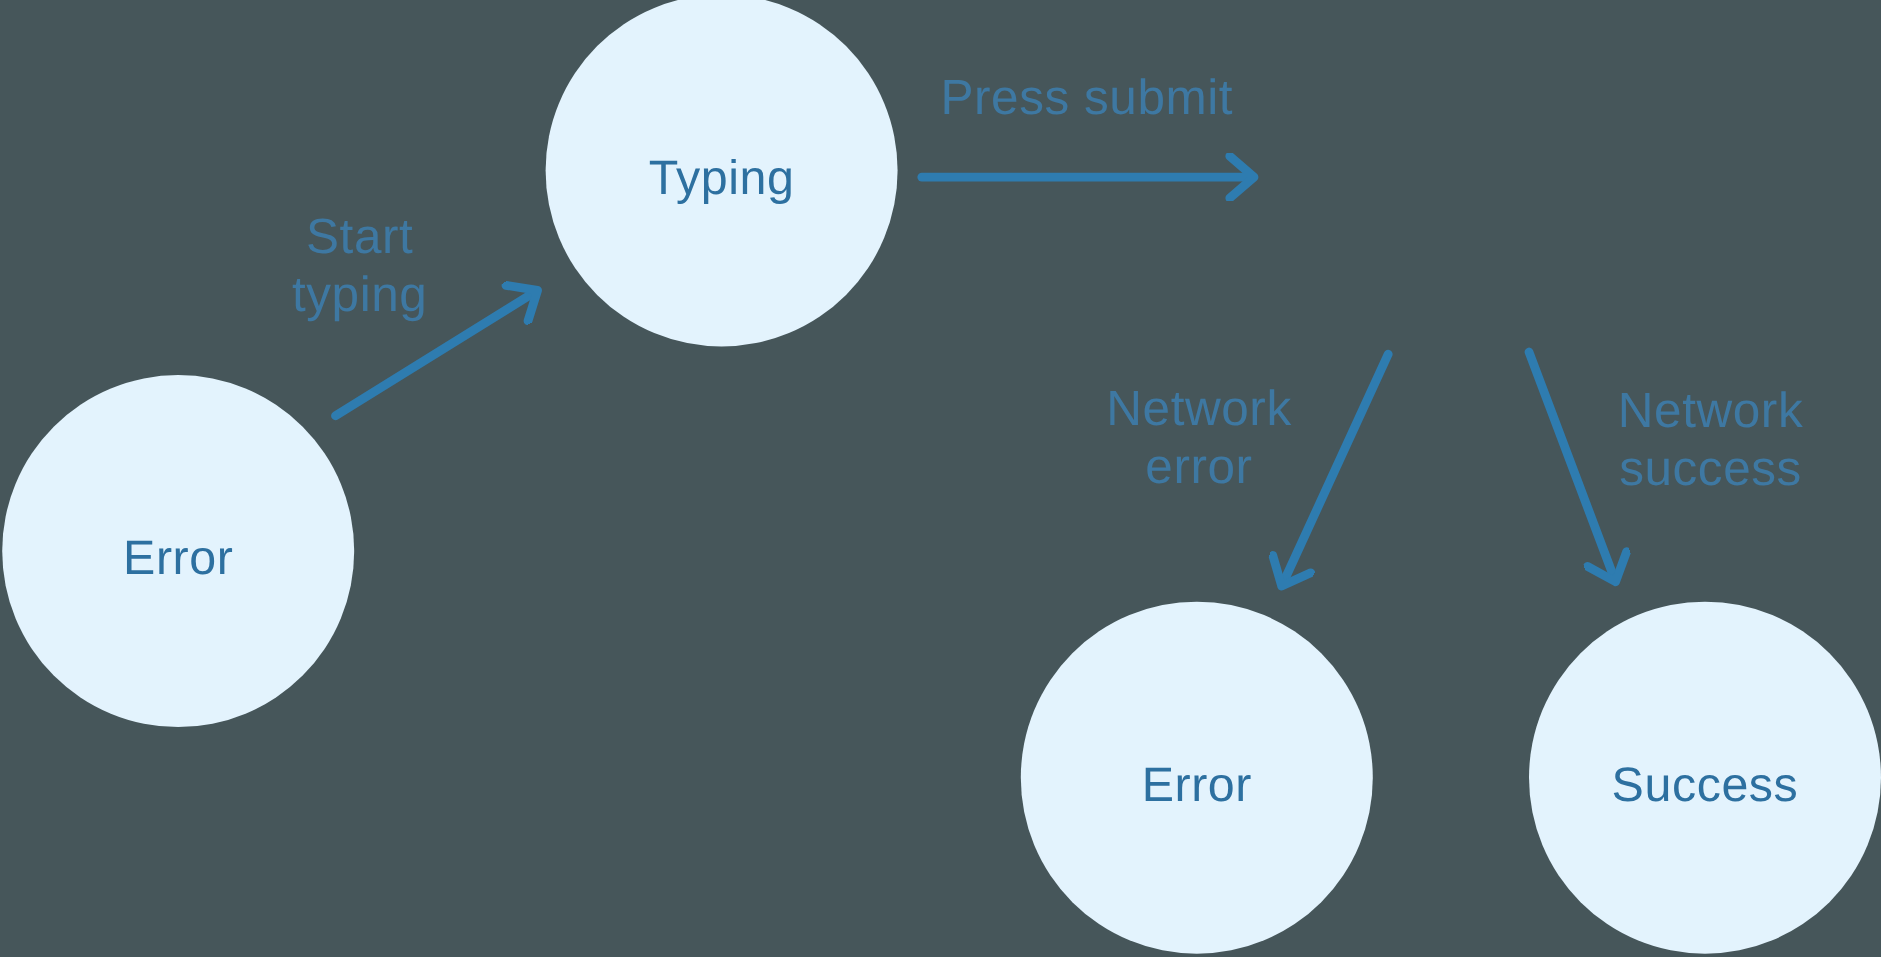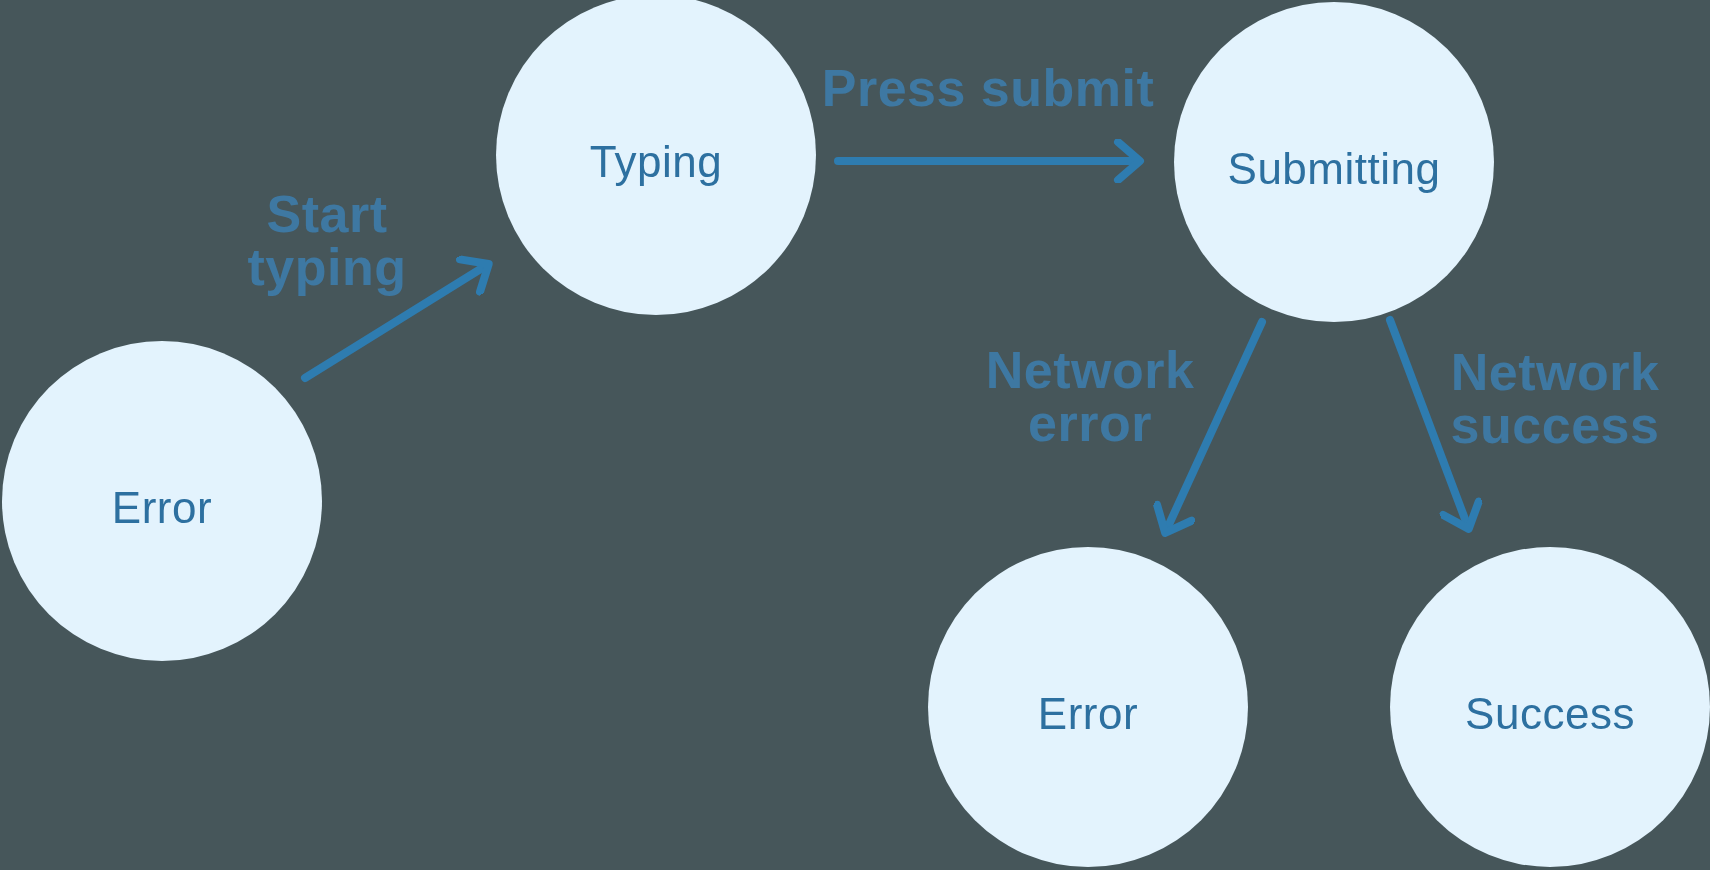--- a/index.html
+++ b/index.html
@@ -52,22 +52,22 @@
     font-size: 44px;
     font-weight: 500;
     letter-spacing: 0.5px;
     margin-top: 14px;
     user-select: none;
   }
   .edge-label {
     position: absolute;
     transform: translate(-50%, -50%);
     color: var(--edge-label);
-    font-size: 52px;
-    font-weight: 700;
+    font-size: 45px;
+    font-weight: 400;
     letter-spacing: 0.5px;
     line-height: 53px;
     text-align: center;
     white-space: pre-line;
     user-select: none;
   }
 </style>
 </head>
 <body>
 
@@ -86,23 +86,20 @@
   </svg>
 
   <div class="node" style="left:2px; top:341px;">
     <span class="node-label">Error</span>
   </div>
 
   <div class="node" style="left:496px; top:-5px;">
     <span class="node-label">Typing</span>
   </div>
 
-  <div class="node" style="left:1174px; top:2px;">
-    <span class="node-label">Submitting</span>
-  </div>
 
   <div class="node" style="left:928px; top:547px;">
     <span class="node-label">Error</span>
   </div>
 
   <div class="node" style="left:1390px; top:547px;">
     <span class="node-label">Success</span>
   </div>
 
   <div class="edge-label" style="left:327px; top:241px;">Start

